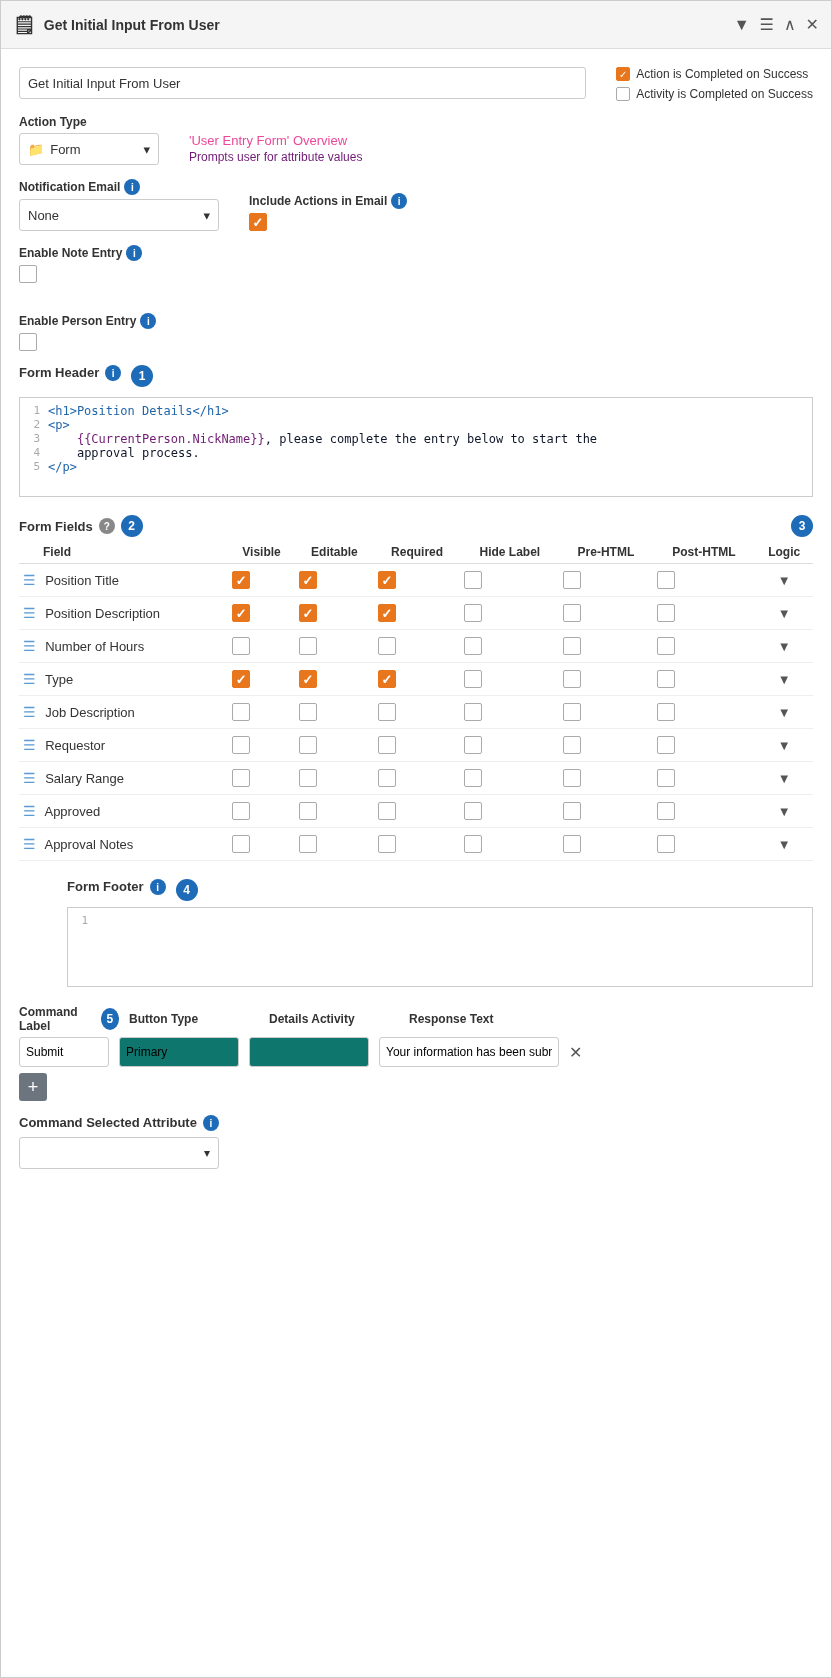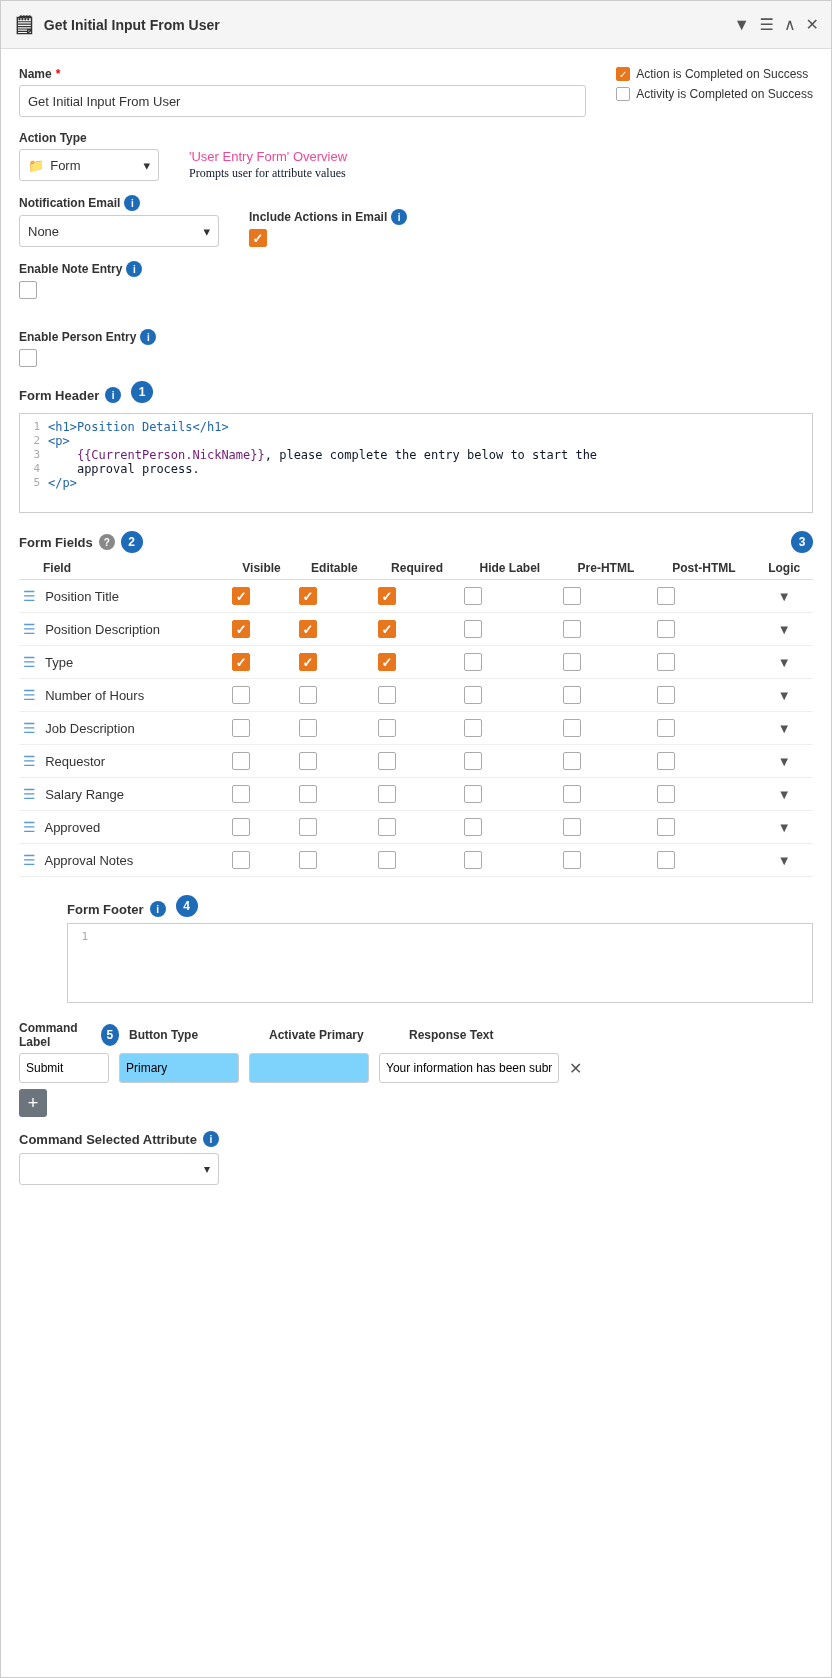--- a/index.html
+++ b/index.html
@@ -28,42 +28,42 @@
     
     .action-type-select {
       border: 1px solid #ccc; border-radius: 3px; padding: 5px 8px; font-size: 13px;
       background: #fff; height: 32px; display: flex; align-items: center; justify-content: space-between;
       min-width: 130px; cursor: pointer;
     }
 
     
     .overview-block { display: flex; flex-direction: column; gap: 2px; }
     .overview-title { font-weight: normal; color: #ec4899; font-size: 13px; }
-    .overview-desc { font-size: 12px; color: #0f172a; font-family: Liberation Serif, serif; }
+    .overview-desc { font-size: 12px; color: #701a75; }
 
     
     .notification-row { display: flex; gap: 30px; align-items: flex-end; margin-bottom: 14px; }
     .notification-select {
       border: 1px solid #ccc; border-radius: 3px; padding: 5px 8px; font-size: 13px;
       background: #fff; height: 32px; display: flex; align-items: center; justify-content: space-between;
       width: 200px; cursor: pointer;
     }
     .include-actions { display: flex; flex-direction: column; gap: 4px; }
 
     
     .orange-cb { width: 18px; height: 18px; background: #e8761d; border: 1px solid #e8761d; border-radius: 2px; display: flex; align-items: center; justify-content: center; cursor: pointer; }
     .orange-cb .check { color: #fff; font-size: 13px; font-weight: bold; }
     .empty-cb { width: 18px; height: 18px; background: #fff; border: 1px solid #aaa; border-radius: 2px; cursor: pointer; }
 
     
     .enable-row { display: flex; gap: 30px; margin-bottom: 14px; flex-direction: column; }
     .enable-group { display: flex; flex-direction: column; gap: 4px; }
 
     
-    .section-label { font-weight: bold; font-size: 13px; margin-bottom: 6px; display: flex; align-items: flex-end; gap: 6px; }
+    .section-label { font-weight: bold; font-size: 13px; margin-bottom: 6px; display: flex; align-items: flex-start; gap: 6px; }
     .code-editor {
       border: 1px solid #ccc; background: #fff; font-family: monospace; font-size: 12px;
       padding: 6px 0; min-height: 100px; position: relative; color: #333;
     }
     .code-line { display: flex; gap: 0; }
     .line-num { color: #aaa; font-size: 11px; min-width: 28px; text-align: right; padding-right: 8px; user-select: none; }
     .line-code { color: #2266aa; }
     .line-code .tag { color: #2266aa; }
     .line-code .text { color: #0f172a; }
     .line-code .template { color: #701a75; }
@@ -95,21 +95,21 @@
 
     
     .commands-section { margin-top: 18px; }
     .cmd-col-label { font-weight: bold; font-size: 12px; display: flex; align-items: center; gap: 4px; }
     .cmd-row { display: flex; gap: 10px; align-items: center; }
     .cmd-input {
       border: 1px solid #ccc; border-radius: 3px; padding: 4px 6px; font-size: 12px;
       background: #fff; height: 30px;
     }
     .cmd-select-wrap { position: relative; }
-    .cmd-select-wrap select { appearance: none; border: 1px solid #ccc; border-radius: 3px; padding: 4px 24px 4px 6px; font-size: 12px; background: #7dd3fc; height: 30px; width: 100%; cursor: pointer; }
+    .cmd-select-wrap select { appearance: none; border: 1px solid #ccc; border-radius: 3px; padding: 4px 24px 4px 6px; font-size: 12px; background: #0f766e; height: 30px; width: 100%; cursor: pointer; }
     .delete-btn { border: none; background: none; cursor: pointer; color: #555; font-size: 16px; }
     .add-btn { width: 28px; height: 28px; background: #6c757d; border: none; border-radius: 3px; color: #fff; font-size: 18px; cursor: pointer; display: flex; align-items: center; justify-content: center; margin-top: 6px; }
 
     
     .cmd-attr-section { margin-top: 14px; }
     .cmd-attr-select {
       border: 1px solid #ccc; border-radius: 3px; padding: 4px 8px; font-size: 12px;
       background: #fff; height: 32px; display: flex; align-items: center; justify-content: space-between;
       width: 200px; cursor: pointer; margin-top: 4px;
     }
@@ -148,24 +148,20 @@
       <span class="header-icon">☰</span>
       <span class="header-icon">∧</span>
       <span class="header-icon">✕</span>
     </div>
   </div>
 
   <div class="panel-body">
 
     <div style="display:flex; gap:20px; margin-bottom:14px;">
       <div class="form-group" style="flex:1;">
-        <div class="form-label">
-          <span>Name</span>
-          <span class="required">*</span>
-        </div>
         <input type="text" class="form-input" style="width: 100%;" value="Get Initial Input From User">
       </div>
       <div class="top-checkboxes">
         <div class="top-cb-row">
           <div class="small-checkbox checked-small">
             <div class="check-mark">✓</div>
           </div>
           <span style="font-size:12px;">Action is Completed on Success</span>
         </div>
         <div class="top-cb-row">
@@ -342,61 +338,61 @@
                 <div class="empty-cb"></div>
               </td>
       <td>
                 <div class="empty-cb"></div>
               </td>
       <td><span class="filter-icon">▼</span></td>
     </tr>
             <tr>
       <td class="field-name">
         <span class="drag-handle">☰</span>
+        <span>Number of Hours</span>
+      </td>
+      <td>
+                <div class="empty-cb"></div>
+              </td>
+      <td>
+                <div class="empty-cb"></div>
+              </td>
+      <td>
+                <div class="empty-cb"></div>
+              </td>
+      <td>
+                <div class="empty-cb"></div>
+              </td>
+      <td>
+                <div class="empty-cb"></div>
+              </td>
+      <td>
+                <div class="empty-cb"></div>
+              </td>
+      <td><span class="filter-icon">▼</span></td>
+    </tr>
+            <tr>
+      <td class="field-name">
+        <span class="drag-handle">☰</span>
         <span>Type</span>
       </td>
       <td>
                 <div class="orange-cb">
                   <span class="check">✓</span>
                 </div>
               </td>
       <td>
                 <div class="orange-cb">
                   <span class="check">✓</span>
                 </div>
               </td>
       <td>
                 <div class="orange-cb">
                   <span class="check">✓</span>
                 </div>
-              </td>
-      <td>
-                <div class="empty-cb"></div>
-              </td>
-      <td>
-                <div class="empty-cb"></div>
-              </td>
-      <td>
-                <div class="empty-cb"></div>
-              </td>
-      <td><span class="filter-icon">▼</span></td>
-    </tr>
-            <tr>
-      <td class="field-name">
-        <span class="drag-handle">☰</span>
-        <span>Number of Hours</span>
-      </td>
-      <td>
-                <div class="empty-cb"></div>
-              </td>
-      <td>
-                <div class="empty-cb"></div>
-              </td>
-      <td>
-                <div class="empty-cb"></div>
               </td>
       <td>
                 <div class="empty-cb"></div>
               </td>
       <td>
                 <div class="empty-cb"></div>
               </td>
       <td>
                 <div class="empty-cb"></div>
               </td>
@@ -550,21 +546,21 @@
         <div style="width:100px;">
           <span class="cmd-col-label">
             <span>Command Label</span>
             <span class="badge-circle">5</span>
           </span>
         </div>
         <div style="width:130px; margin-left:10px;">
           <span class="cmd-col-label">Button Type</span>
         </div>
         <div style="width:130px; margin-left:10px;">
-          <span class="cmd-col-label">Activate Primary</span>
+          <span class="cmd-col-label">Details Activity</span>
         </div>
         <div style="flex:1; margin-left:10px;">
           <span class="cmd-col-label">Response Text</span>
         </div>
       </div>
       <div class="cmd-row">
         <input type="text" class="cmd-input" style="width: 90px;" value="Submit">
         <div class="cmd-select-wrap" style="width:120px;">
           <select class="cmd-input" style="width:120px;padding-right:24px;">
             <option>Primary</option>

